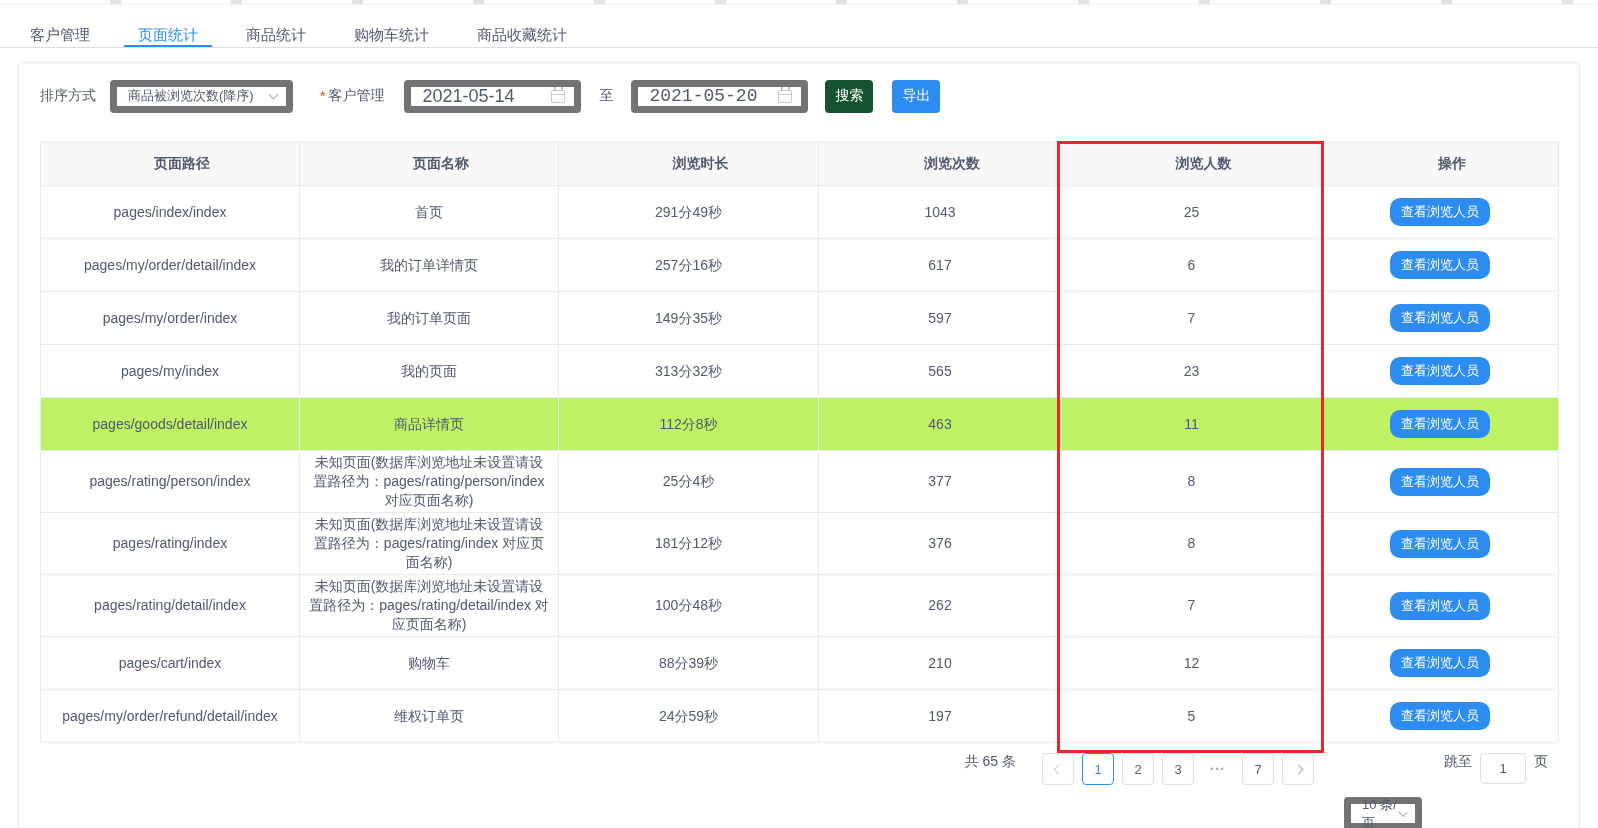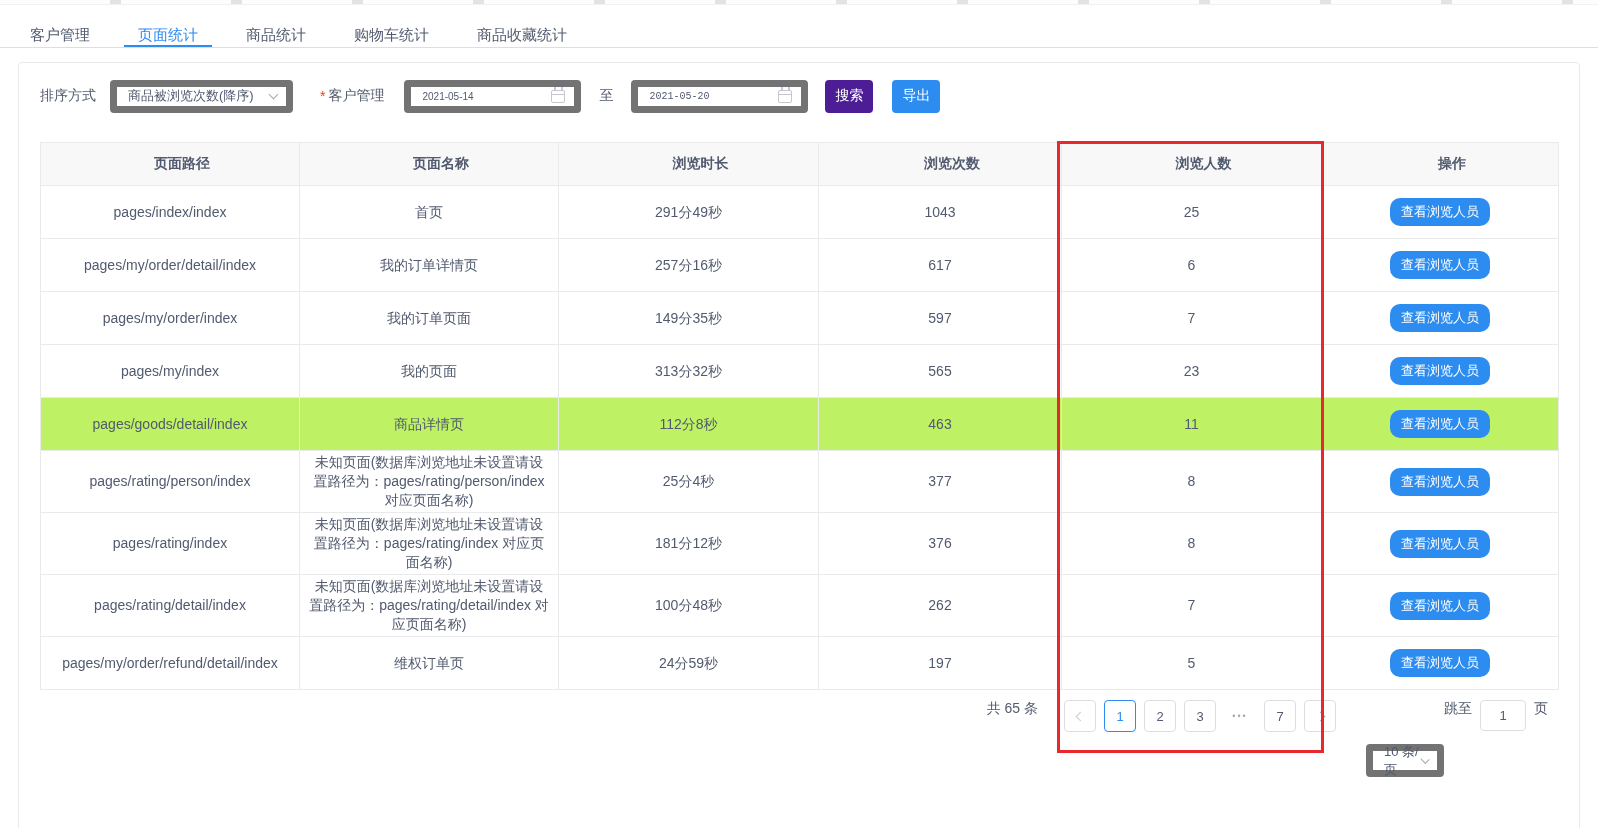--- a/index.html
+++ b/index.html
@@ -35,27 +35,27 @@
   .filter-bar { display:flex; align-items:center; height:34px; margin-bottom:29px; }
   .flabel { font-size:14px; color:#515a6e; white-space:nowrap; }
   .boxfield {
     height:33px; border:7px solid #737373; border-radius:4px; background:#fff;
     display:flex; align-items:center; justify-content:space-between;
     padding:0 9px 0 11px; font-size:13px; color:#515a6e; cursor:pointer;
   }
   .sort-select { width:183px; margin-left:14px; }
   .date-group { display:flex; align-items:center; margin-left:27px; }
   .req { color:#ed4014; font-size:14px; margin-right:3px; }
-  .date-input { width:177px; margin-left:20px; font-size:10px; }
+  .date-input { width:177px; margin-left:20px; font-size:18px; }
   .to-label { margin:0 18px; }
   .btn {
     border:none; border-radius:4px; color:#fff; font-size:14px; height:33px;
     padding:0 10px; cursor:pointer; font-family:inherit; white-space:nowrap;
   }
-  .btn-search { background:#4c1d95; margin-left:17px; }
+  .btn-search { background:#14532d; margin-left:17px; }
   .btn-export { background:#2d8cf0; margin-left:19px; }
   
   .chev {
     display:inline-block; width:7px; height:7px;
     border:0 solid #a6aab2; border-left-width:1.5px; border-bottom-width:1.5px;
   }
   .chev-down  { transform:rotate(-45deg); margin-top:-3px; }
   .chev-left  { transform:rotate(45deg); }
   .chev-right { transform:rotate(-135deg); }
   .cal { position:relative; width:14px; height:13px; border:1px solid #c5c8ce; border-radius:2px; flex:none; }
@@ -86,21 +86,21 @@
   .pg-total { margin-right:22px; }
   .pg-btn {
     min-width:32px; height:32px; margin:0 4px; background:#fff;
     border:1px solid #dcdee2; border-radius:4px; color:#515a6e; font-size:13px;
     display:flex; align-items:center; justify-content:center; cursor:pointer; font-family:inherit;
   }
   .pg-btn.active { border-color:#2d8cf0; color:#2d8cf0; }
   .pg-btn.ellipsis { border:none; background:transparent; color:#a5a8ae; font-size:9px; letter-spacing:2px; }
   .pg-prev .chev { border-color:#c9ccd2; }
   .pg-size { width:78px; margin-left:26px; font-size:13px;margin-top:44px; }
-  .jump-label { }
+  .jump-label { margin-left:22px; }
   .jump-input {
     width:46px; height:31px; margin:0 8px; border:1px solid #dcdee2; border-radius:4px;
     text-align:center; font-size:13px; color:#515a6e; font-family:inherit; outline:none;
   }
   
   .red-box {
     position:absolute; left:1057px; top:141px; width:267px; height:612px;
     border:3px solid #e8282d; z-index:10; pointer-events:none;
   }
 </style>
@@ -267,20 +267,30 @@
           <td>pages/rating/detail/index</td>
           <td>未知页面(数据库浏览地址未设置请设置路径为：pages/rating/detail/index 对应页面名称)</td>
           <td>100分48秒</td>
           <td>262</td>
           <td>7</td>
           <td>
             <button class="btn-action">查看浏览人员</button>
           </td>
         </tr>
 
+        <tr>
+          <td>pages/cart/index</td>
+          <td>购物车</td>
+          <td>88分39秒</td>
+          <td>210</td>
+          <td>12</td>
+          <td>
+            <button class="btn-action">查看浏览人员</button>
+          </td>
+        </tr>
 
         <tr>
           <td>pages/my/order/refund/detail/index</td>
           <td>维权订单页</td>
           <td>24分59秒</td>
           <td>197</td>
           <td>5</td>
           <td>
             <button class="btn-action">查看浏览人员</button>
           </td>

